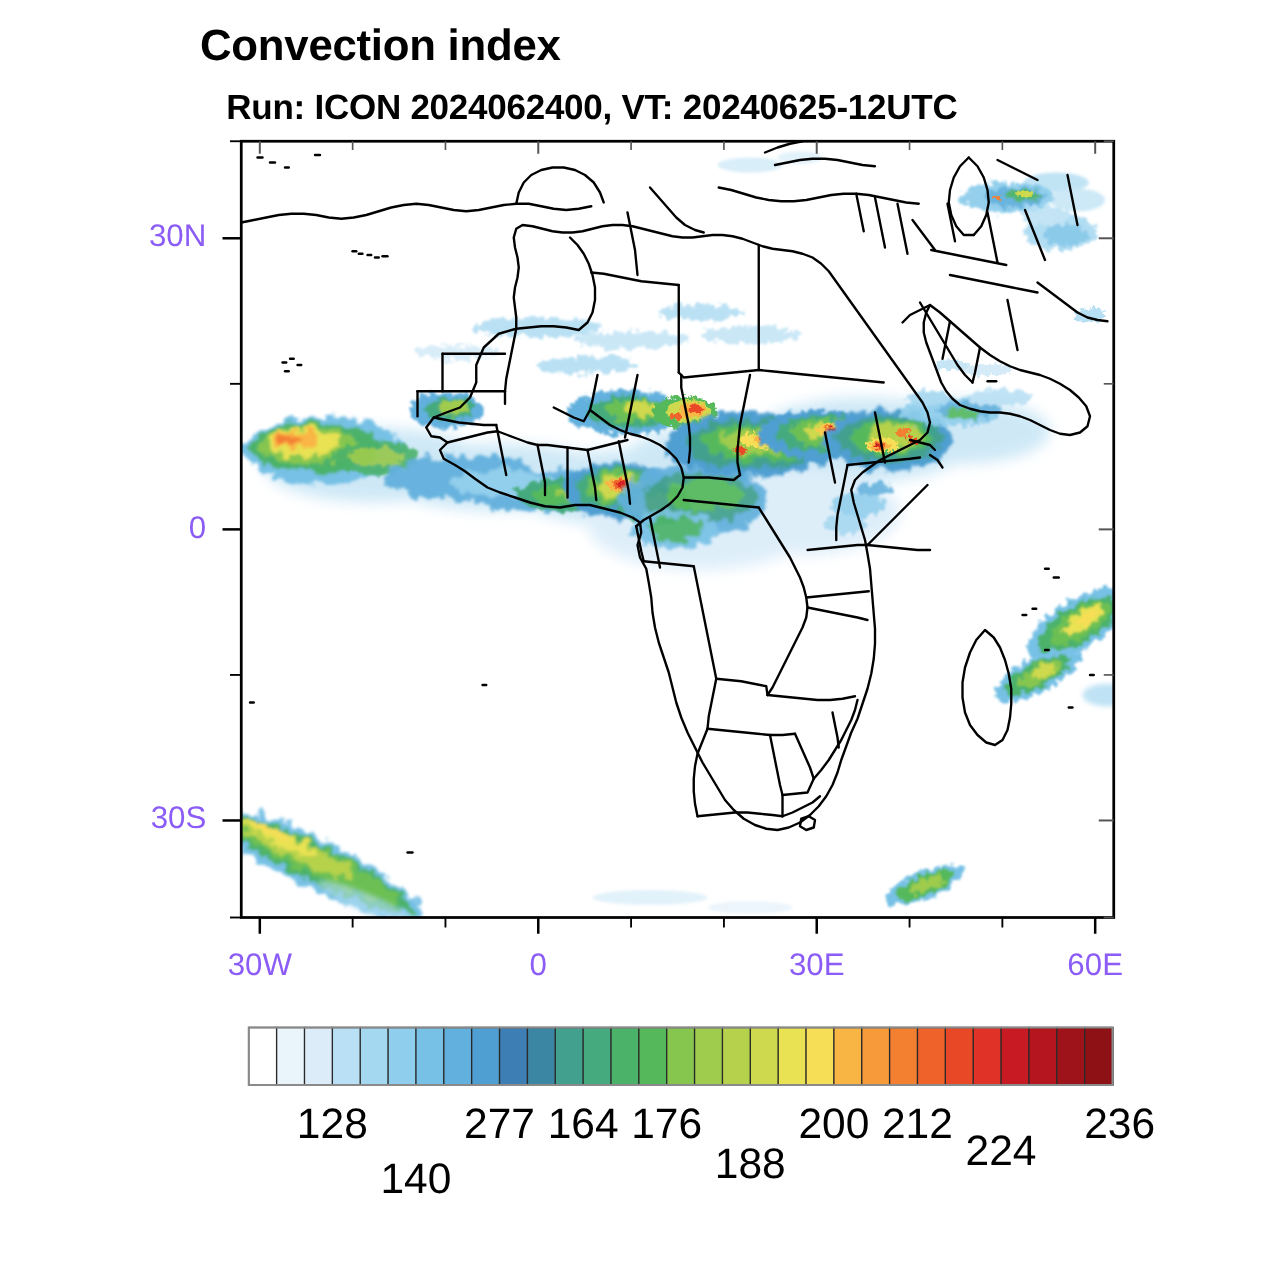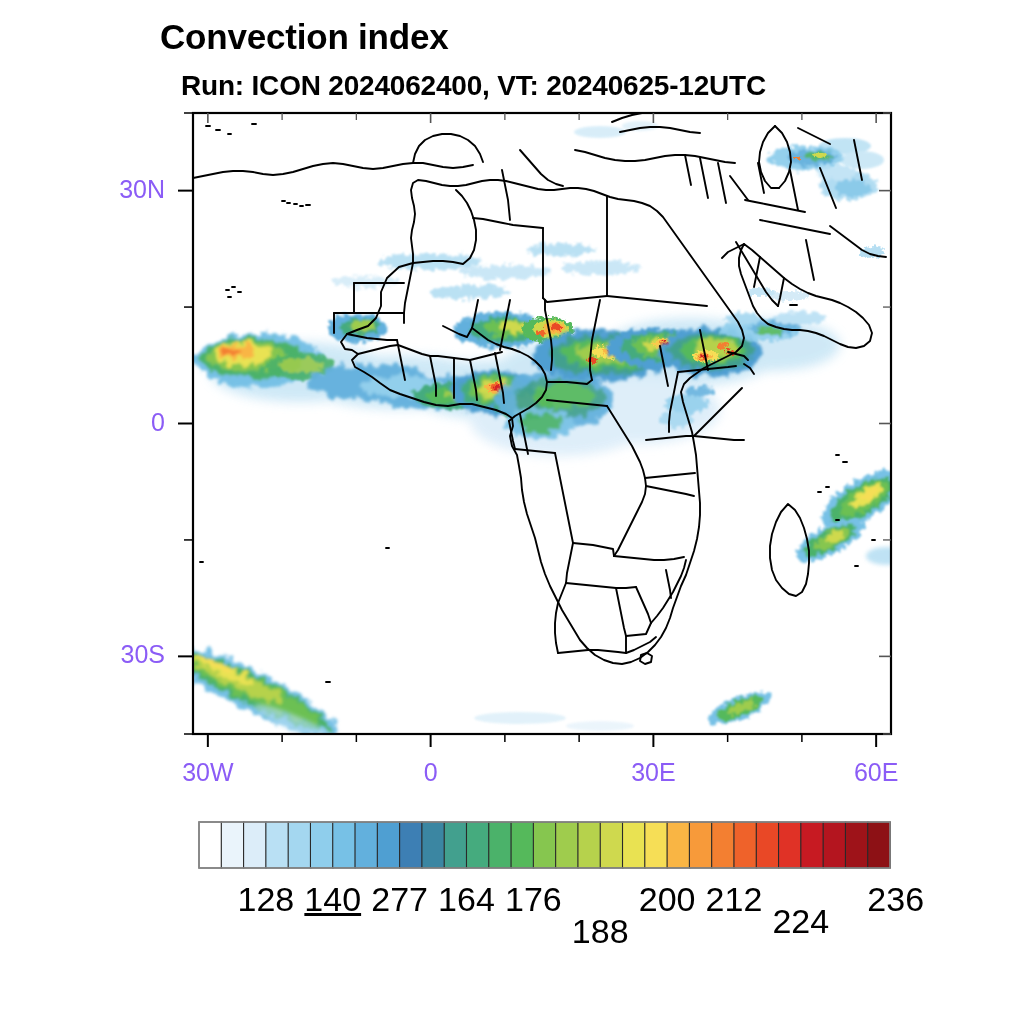--- a/index.html
+++ b/index.html
@@ -619,21 +619,21 @@
 
   <div id="labels">
       <div class="axlabel" style="left: 207.851px; top: 758px; transform: translateX(-50%);">30W</div>
       <div class="axlabel" style="left: 430.617px; top: 758px; transform: translateX(-50%);">0</div>
       <div class="axlabel" style="left: 653.383px; top: 758px; transform: translateX(-50%);">30E</div>
       <div class="axlabel" style="left: 876.149px; top: 758px; transform: translateX(-50%);">60E</div>
       <div class="axlabel" style="left: 165px; top: 174.625px; transform: translateX(-100%);">30N</div>
       <div class="axlabel" style="left: 165px; top: 407.5px; transform: translateX(-100%);">0</div>
       <div class="axlabel" style="left: 165px; top: 640.375px; transform: translateX(-100%);">30S</div>
       <div class="cblabel" style="left: 265.871px; top: 880px; transform: translateX(-50%);">128</div>
-      <div class="cblabel" style="left: 332.742px; top: 880px; transform: translateX(-50%); text-decoration: underline;">140</div>
+      <div class="cblabel" style="left: 332.742px; top: 924px; transform: translateX(-50%);">140</div>
       <div class="cblabel" style="left: 399.613px; top: 880px; transform: translateX(-50%);">277</div>
       <div class="cblabel" style="left: 466.484px; top: 880px; transform: translateX(-50%);">164</div>
       <div class="cblabel" style="left: 533.355px; top: 880px; transform: translateX(-50%);">176</div>
       <div class="cblabel" style="left: 600.226px; top: 912px; transform: translateX(-50%);">188</div>
       <div class="cblabel" style="left: 667.097px; top: 880px; transform: translateX(-50%);">200</div>
       <div class="cblabel" style="left: 733.968px; top: 880px; transform: translateX(-50%);">212</div>
       <div class="cblabel" style="left: 800.839px; top: 880px; transform: translateX(-50%); margin-top: 22px;">224</div>
       <div class="cblabel" style="left: 867.71px; top: 880px; transform: translateX(-50%); margin-left: 28px;">236</div>
     </div>
 

